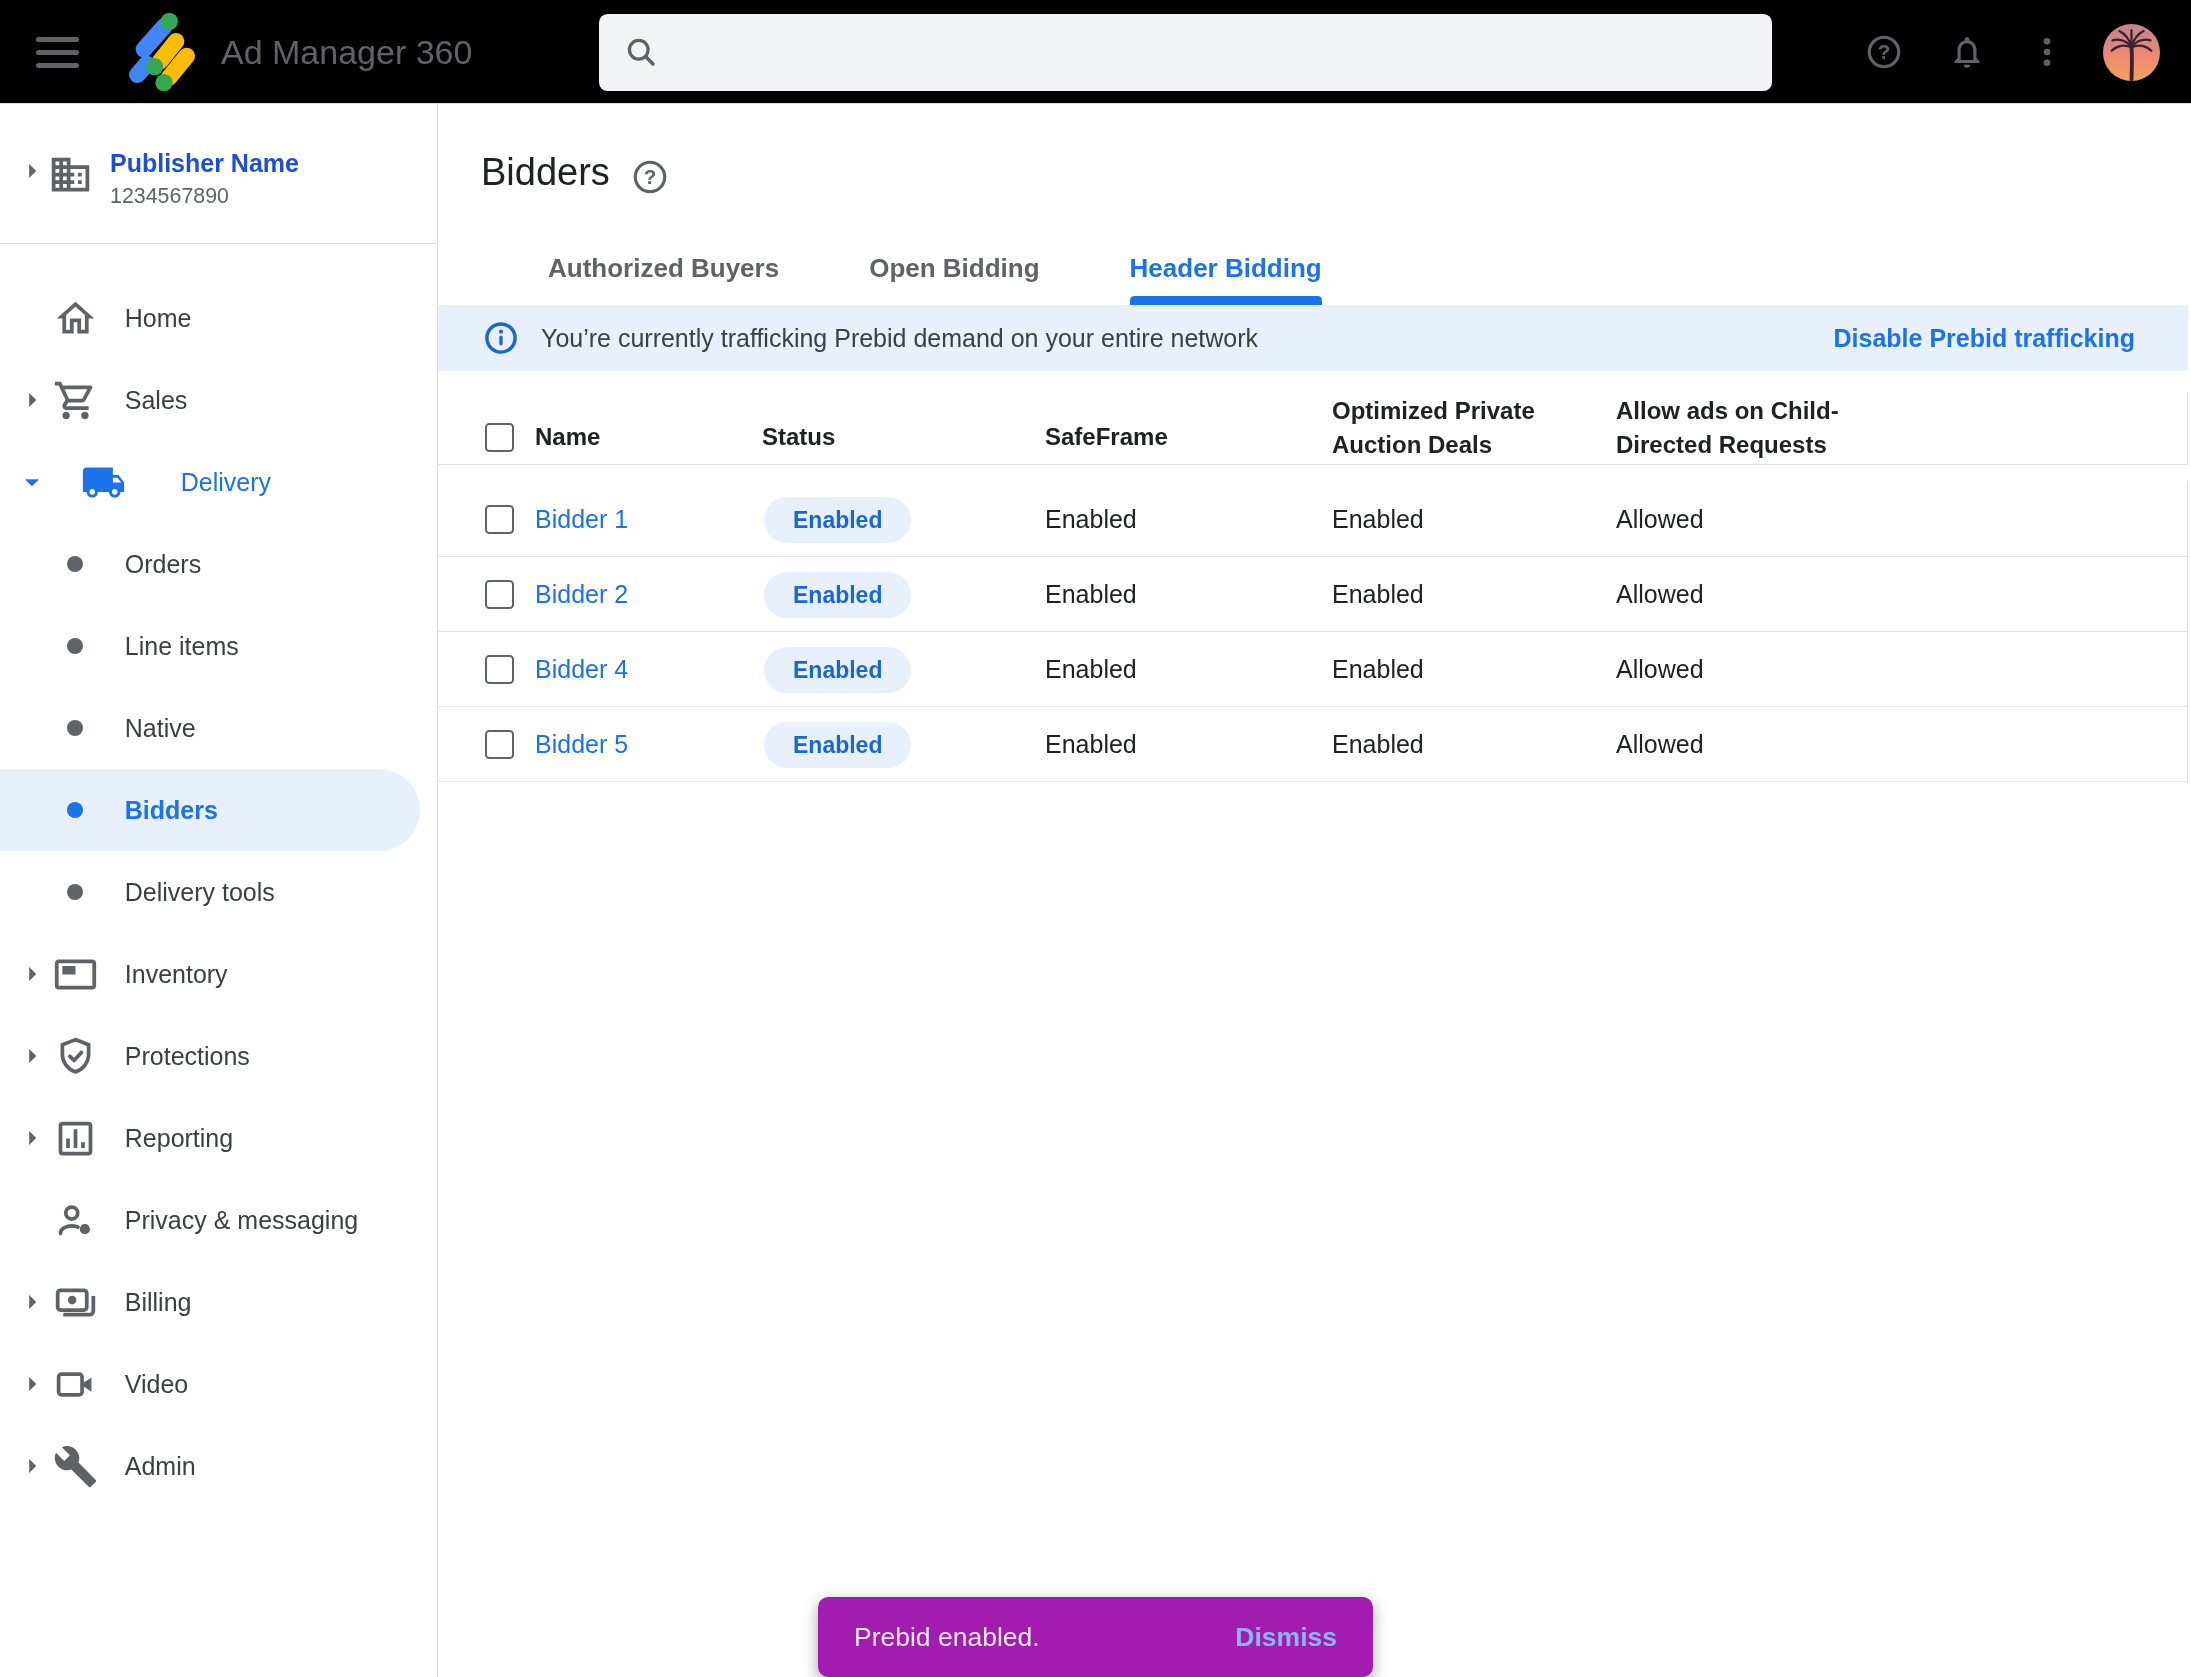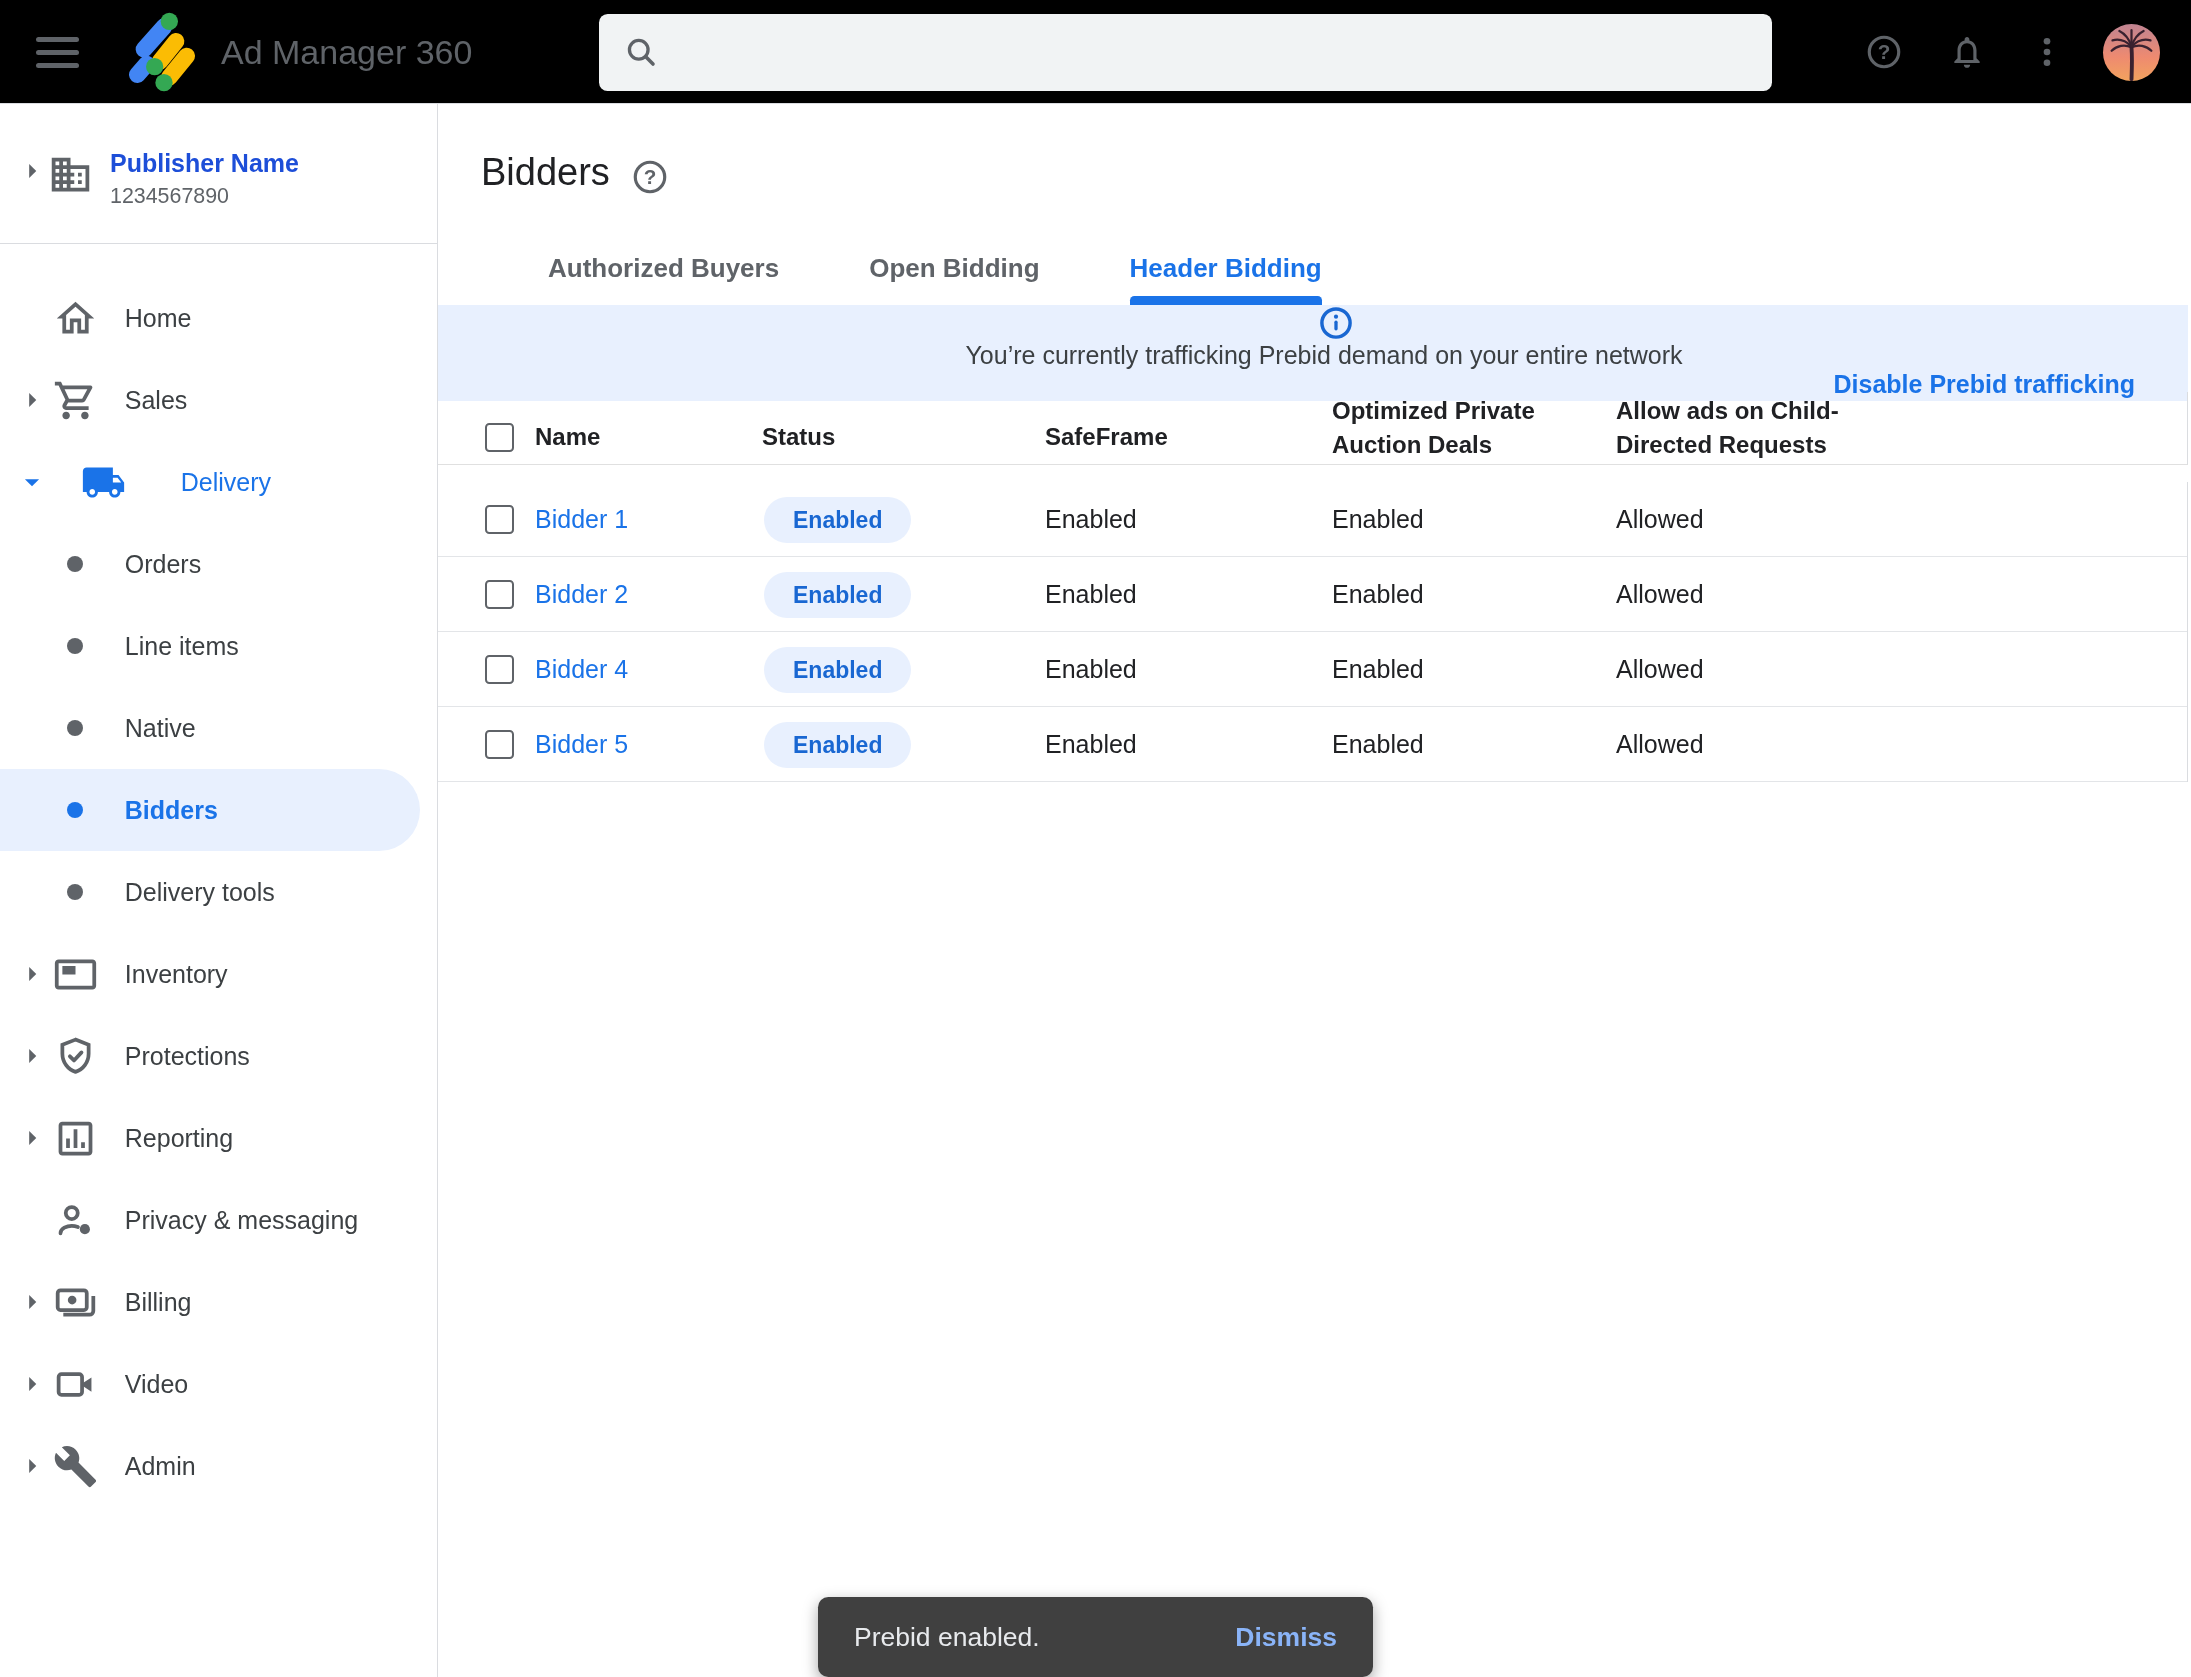--- a/index.html
+++ b/index.html
@@ -50,42 +50,42 @@
   
   .main { position:absolute; left:438px; top:104px; width:1753px; height:1573px; background:#fff; }
   .page-title { position:absolute; left:43px; top:47px; font-size:38px; color:#202124; }
   .title-help { position:absolute; left:193px; top:54px; width:38px; height:38px; color:#5f6368; cursor:pointer; }
   .tabs { position:absolute; left:77px; top:136px; height:65px; display:flex; }
   .tab { position:relative; height:65px; line-height:57px; margin-right:57px;
          font-size:26px; font-weight:600; color:#5f6368; cursor:pointer; white-space:nowrap;margin-left:33px; }
   .tab.active { color:#1a73e8; }
   .tab .underline { position:absolute; left:0; right:0; bottom:0; height:8.6px;
                     background:#1a73e8; border-radius:4.3px 4.3px 0 0; }
-  .banner { position:absolute; left:0; top:201px; width:1750px; height:96px; background:#e8f0fe;
-            display:flex; align-items:center;flex-direction:column; }
+  .banner { position:absolute; left:0; top:201px; width:1750px; height:66px; background:#e8f0fe;
+            display:flex; align-items:center; }
   .banner .iicon { width:36px; height:36px; margin-left:45px; color:#1967d2; flex:0 0 36px; }
   .banner .btext { margin-left:22px; font-size:25px; color:#3c4043; }
   .banner .blink { margin-left:auto; margin-right:53px; font-size:25px; font-weight:bold;
                    color:#1a73e8; cursor:pointer; white-space:nowrap; }
   .thead { position:absolute; left:0; top:288px; width:1750px; height:73px;
            border-bottom:0.9px solid #e0e0e0; border-right:0.9px solid #dadce0; }
   .rows  { position:absolute; left:0; top:378px; width:1750px; border-right:0.9px solid #dadce0; }
   .row { position:relative; height:75px; border-bottom:0.9px solid #e3e5e8; background:#fff; }
   .cb { position:absolute; width:29px; height:29px; border:2.6px solid #5f6368; border-radius:4.3px;
         background:#fff; cursor:pointer; }
   .thead .cb { left:47px; top:31px; }
   .row .cb { left:47px; top:23px; }
   .th { position:absolute; font-size:24px; font-weight:bold; color:#202124; line-height:90px; white-space:nowrap; }
   .th.two { line-height:34px; top:50%; transform:translateY(-50%); white-space:normal; }
   .cell { position:absolute; font-size:25px; color:#202124; line-height:75px; white-space:nowrap; }
   .cell.link { color:#1a73e8; cursor:pointer; }
   .pill { position:absolute; left:326px; top:14.6px; height:46px; line-height:46px; padding:0 29px;
           background:#e8f0fe; border-radius:23px; color:#1967d2; font-size:23px; font-weight:bold; }
   
-  .toast { position:absolute; left:818px; top:1597px; width:555px; height:80px; background:#404040;
+  .toast { position:absolute; left:818px; top:1597px; width:555px; height:80px; background:#a21caf;
            border-radius:10.3px; display:flex; align-items:center; padding:0 36px;
            box-shadow:0 5.1px 15.4px rgba(0,0,0,.35); z-index:9; }
   .toast .tmsg { font-size:26.5px; color:#e8eaed; }
   .toast .tact { margin-left:auto; font-size:26.5px; font-weight:bold; color:#8ab4f8; cursor:pointer; }
 </style>
 </head>
 <body>
 
 <div class="topbar">
   <div class="hamburger">

